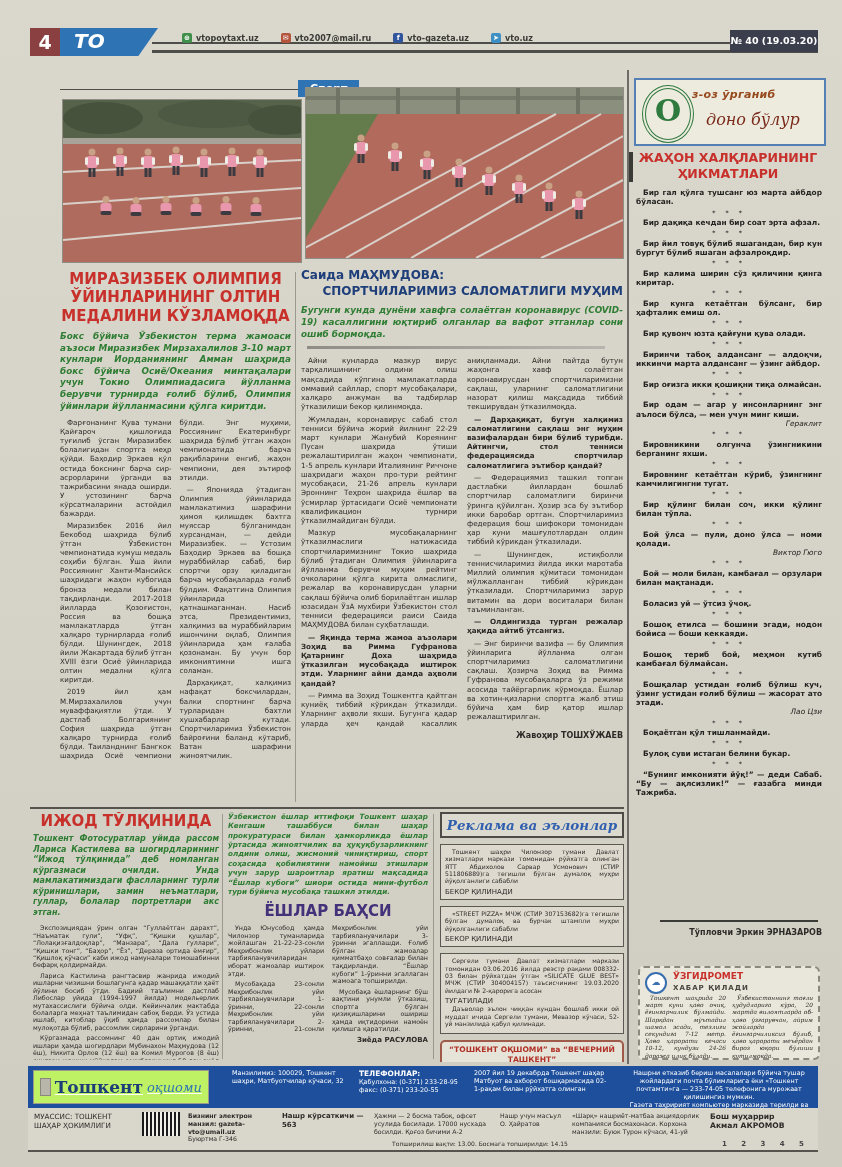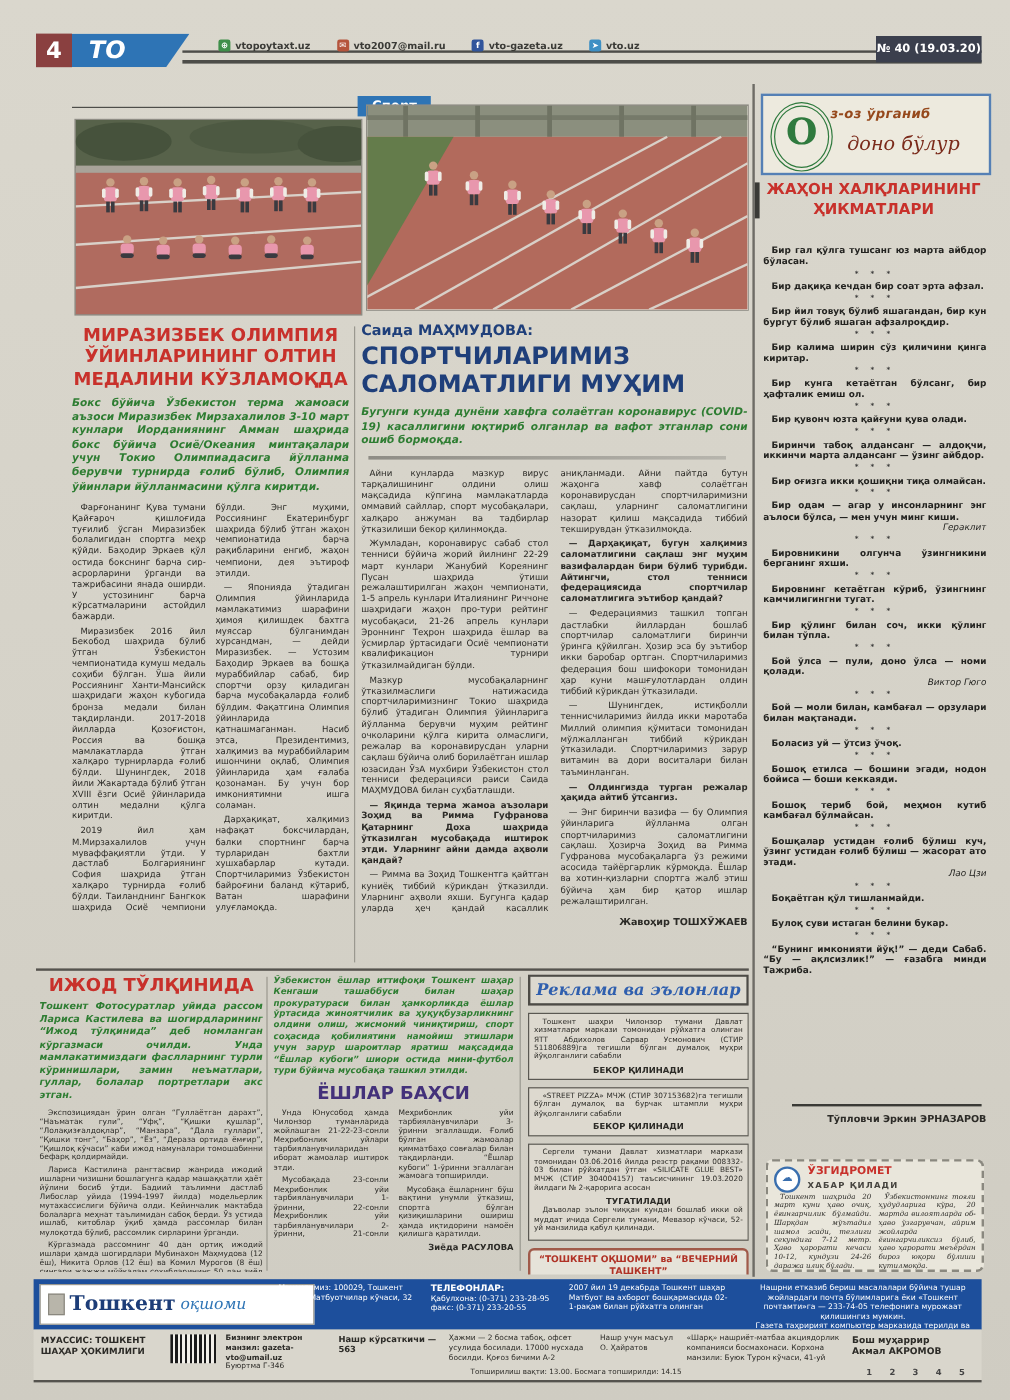--- a/index.html
+++ b/index.html
@@ -43,21 +43,21 @@
 
   
   .a1{left:60px;top:270px;width:231px;height:536px;overflow:hidden;}
   .a1 h1{margin:0 0 6px;font-size:15px;line-height:1.22;color:#c8312b;text-align:center;font-weight:bold;}
   .lead{font-size:8.8px;font-weight:bold;font-style:italic;color:#2e7d32;line-height:1.32;text-align:justify;margin-bottom:6px;}
   .body2col{column-count:2;column-gap:8px;font-size:7.1px;line-height:1.28;text-align:justify;}
 
   
   .a2{left:301px;top:268px;width:322px;height:538px;overflow:hidden;}
   .a2 .byline{font-size:12px;font-weight:bold;color:#1f3f7a;margin-bottom:2px;}
-  .a2 h1{margin:0 0 7px;font-size:20px;line-height:1.2;color:#1f3f7a;text-align:left;font-weight:bold;}
+  .a2 h1{margin:0 0 7px;font-size:12px;line-height:1.2;color:#1f3f7a;text-align:right;font-weight:bold;}
   .graybar{height:3px;background:linear-gradient(90deg,#8e8c85,#b7b5ad);margin:5px 18px 7px 6px;}
   .a2 .body2col{font-size:7.2px;column-gap:10px;}
   .signoff{font-size:8px;font-weight:bold;text-align:right;margin-top:3px;}
 
   
   .ijod{left:33px;top:812px;width:186px;height:248px;overflow:hidden;}
   .ijod h2{margin:0 0 4px;font-size:15px;color:#c8312b;text-align:center;font-weight:bold;}
   .ijod .lead{font-size:8px;}
   .smallbody{font-size:6.3px;line-height:1.18;text-align:justify;}
   .sign-sm{font-size:7px;font-weight:bold;text-align:right;margin-top:2px;}
@@ -65,54 +65,54 @@
   .yosh{left:228px;top:812px;width:200px;height:250px;overflow:hidden;}
   .yosh .lead{font-size:7.2px;line-height:1.3;}
   .yosh h2{margin:4px 0 4px;font-size:15px;color:#43317a;text-align:center;font-weight:bold;}
   .yosh .body2col{column-count:2;column-gap:8px;font-size:6.3px;line-height:1.2;}
 
   .ads{left:440px;top:812px;width:184px;height:250px;overflow:hidden;}
   .adhdr{border:2px solid #4d4b46;background:#dcd9cf;text-align:center;padding:3px 2px;
          font-family:"DejaVu Serif",serif;font-style:italic;font-weight:bold;font-size:13.5px;color:#2f5fae;}
   .adbox{border:1.5px solid #5a5852;background:#ddd9cf;margin-top:6px;padding:3px 4px;
          font-size:6.1px;line-height:1.2;text-align:justify;}
-  .adaction{text-align:center;font-weight:bold;font-size:7px;text-indent:0;margin:1px 0 0;}
+  .adaction{text-align:left;font-weight:normal;font-size:7px;text-indent:0;margin:1px 0 0;}
   .contactbox{border:2px solid #a05a4a;border-radius:5px;background:#e6e3d9;margin-top:6px;padding:3px 4px;}
   .contactbox .t{font-size:7.6px;font-weight:bold;color:#b03226;text-align:center;text-indent:0;margin-bottom:2px;}
   .contactbox p{font-size:6px;text-align:center;text-indent:0;line-height:1.25;margin:0 0 1px;}
 
   
   .wlogo{left:634px;top:78px;width:188px;height:64px;border:2px solid #5580b5;background:#edeade;}
   .wbigO{position:absolute;left:6px;top:5px;width:44px;height:50px;border:4px double #2f7a3e;border-radius:50%;
          color:#2f7a3e;font-family:"DejaVu Serif",serif;font-size:30px;font-weight:bold;text-align:center;line-height:44px;}
   .wline1{position:absolute;left:56px;top:8px;font-size:11px;font-weight:bold;font-style:italic;color:#96491c;letter-spacing:.3px;}
   .wline2{position:absolute;left:70px;top:30px;font-family:"DejaVu Serif",serif;font-style:italic;font-size:16px;color:#7a2a1a;}
   .whead{left:634px;top:150px;width:188px;}
   .wheadbar{position:absolute;left:-5px;top:2px;width:4px;height:30px;background:#3a3a36;}
   .whead h2{margin:0;font-size:12.5px;line-height:1.25;color:#c8312b;text-align:center;font-weight:bold;}
-  .wlist{left:636px;top:204px;width:186px;height:722px;overflow:hidden;font-size:7.4px;font-weight:bold;
+  .wlist{left:636px;top:188px;width:186px;height:722px;overflow:hidden;font-size:7.4px;font-weight:bold;
          line-height:1.25;text-align:justify;color:#232320;}
   .wlist p{margin:0 0 1px;}
   .compiler-rule{left:660px;top:920px;width:158px;height:2px;background:#3a3a36;}
   .compiler{left:636px;top:928px;width:186px;font-size:8px;font-weight:bold;text-align:right;}
 
   
   .weather{left:638px;top:966px;width:182px;height:94px;border:2px dashed #8a887f;border-radius:6px;
            background:#e9e6db;padding:3px 5px;box-sizing:border-box;overflow:hidden;}
   .wx-logo{position:absolute;left:5px;top:4px;width:18px;height:18px;border-radius:50%;border:2px solid #3a6fae;
            color:#3a6fae;font-size:9px;text-align:center;line-height:17px;background:#fff;}
   .wx-title{margin-left:28px;font-size:9px;font-weight:bold;color:#c8312b;text-indent:0;}
   .wx-sub{margin-left:28px;font-size:7px;font-weight:bold;color:#46443f;letter-spacing:1px;text-indent:0;}
   .wx-body{margin-top:3px;column-count:2;column-gap:6px;font-family:"DejaVu Serif",serif;font-style:italic;
            font-size:5.9px;line-height:1.22;text-align:justify;}
   .wx-body p{text-indent:5px;margin:0 0 2px;}
 
   
   .fblue{left:28px;top:1066px;width:790px;height:42px;background:#1d4f9c;color:#fff;}
-  .flogo{position:absolute;left:5px;top:4px;width:229px;height:34px;background:#ffffff;border:1px solid #9a988f;
+  .flogo{position:absolute;left:5px;top:4px;width:176px;height:34px;background:#bef264;border:1px solid #9a988f;
          display:flex;align-items:center;gap:4px;padding:0 6px;box-sizing:border-box;text-decoration:underline;}
   .flogo .w1{font-family:"DejaVu Serif",serif;font-weight:bold;font-size:17px;color:#1d3d78;}
   .flogo .w2{font-family:"DejaVu Serif",serif;font-style:italic;font-size:13px;color:#2e74b5;}
   .crest{width:12px;height:16px;background:#b8b5aa;border:1px solid #8a887f;}
   .fcells{position:absolute;left:204px;top:3px;right:4px;display:flex;gap:15px;}
   .fcell{font-size:6.4px;line-height:1.25;}
   .fcell .bb{font-weight:bold;font-size:7.4px;}
   .flight{left:28px;top:1108px;width:790px;height:44px;background:#d9d6cc;border-bottom:2px solid #55534e;
           display:flex;gap:8px;padding:4px 6px 0;box-sizing:border-box;font-size:6.2px;line-height:1.25;}
   .flight .cell{flex:0 0 auto;}
@@ -225,21 +225,21 @@
   </svg>
 
   <div class="abs a1">
     <h1>МИРАЗИЗБЕК ОЛИМПИЯ ЎЙИНЛАРИНИНГ ОЛТИН МЕДАЛИНИ КЎЗЛАМОҚДА</h1>
     <div class="lead">Бокс бўйича Ўзбекистон терма жамоаси аъзоси Миразизбек Мирзахалилов 3-10 март кунлари Иорданиянинг Амман шаҳрида бокс бўйича Осиё/Океания минтақалари учун Токио Олимпиадасига йўлланма берувчи турнирда ғолиб бўлиб, Олимпия ўйинлари йўлланмасини қўлга киритди.</div>
     <div class="body2col">
         <p>Фарғонанинг Қува тумани Қайғароч қишлоғида туғилиб ўсган Миразизбек болалигидан спортга меҳр қўйди. Баҳодир Эркаев қўл остида бокснинг барча сир-асрорларини ўрганди ва тажрибасини янада оширди. У устозининг барча кўрсатмаларини астойдил бажарди.</p>
         <p>Миразизбек 2016 йил Бекобод шаҳрида бўлиб ўтган Ўзбекистон чемпионатида кумуш медаль соҳиби бўлган. Ўша йили Россиянинг Ханти-Мансийск шаҳридаги жаҳон кубогида бронза медали билан тақдирланди. 2017-2018 йилларда Қозоғистон, Россия ва бошқа мамлакатларда ўтган халқаро турнирларда ғолиб бўлди. Шунингдек, 2018 йили Жакартада бўлиб ўтган XVIII ёзги Осиё ўйинларида олтин медални қўлга киритди.</p>
         <p>2019 йил ҳам М.Мирзахалилов учун муваффақиятли ўтди. У дастлаб Болгариянинг София шаҳрида ўтган халқаро турнирда ғолиб бўлди. Таиланднинг Бангкок шаҳрида Осиё чемпиони бўлди. Энг муҳими, Россиянинг Екатеринбург шаҳрида бўлиб ўтган жаҳон чемпионатида барча рақибларини енгиб, жаҳон чемпиони, дея эътироф этилди.</p>
         <p>— Японияда ўтадиган Олимпия ўйинларида мамлакатимиз шарафини ҳимоя қилишдек бахтга муяссар бўлганимдан хурсандман, — дейди Миразизбек. — Устозим Баҳодир Эркаев ва бошқа мураббийлар сабаб, бир спортчи орзу қиладиган барча мусобақаларда ғолиб бўлдим. Фақатгина Олимпия ўйинларида қатнашмаганман. Насиб этса, Президентимиз, халқимиз ва мураббийларим ишончини оқлаб, Олимпия ўйинларида ҳам ғалаба қозонаман. Бу учун бор имкониятимни ишга соламан.</p>
-        <p>Дарҳақиқат, халқимиз нафақат боксчилардан, балки спортнинг барча турларидан бахтли хушхабарлар кутади. Спортчиларимиз Ўзбекистон байроғини баланд кўтариб, Ватан шарафини улуғламоқда.</p>
+        <p>Дарҳақиқат, халқимиз нафақат боксчилардан, балки спортнинг барча турларидан бахтли хушхабарлар кутади. Спортчиларимиз Ўзбекистон байроғини баланд кўтариб, Ватан шарафини жиноятчилик.</p>
       </div>
   </div>
 
   <div class="abs a2">
     <div class="byline">Саида МАҲМУДОВА:</div>
     <h1>СПОРТЧИЛАРИМИЗ САЛОМАТЛИГИ МУҲИМ</h1>
     <div class="lead">Бугунги кунда дунёни хавфга солаётган коронавирус (COVID-19) касаллигини юқтириб олганлар ва вафот этганлар сони ошиб бормоқда.</div>
     <div class="graybar"></div>
     <div class="body2col">
         <p>Айни кунларда мазкур вирус тарқалишининг олдини олиш мақсадида кўпгина мамлакатларда оммавий сайллар, спорт мусобақалари, халқаро анжуман ва тадбирлар ўтказилиши бекор қилинмоқда.</p>
@@ -379,21 +379,21 @@
       </div>
       <div class="fcell" style="width:135px">2007 йил 19 декабрда Тошкент шаҳар Матбуот ва ахборот бошқармасида 02-1-рақам билан рўйхатга олинган</div>
       <div class="fcell" style="flex:1;text-align:center">
         <span>Нашрни етказиб бериш масалалари бўйича тушар жойлардаги почта бўлимларига ёки «Тошкент почтамти»га — 233-74-05 телефонига мурожаат қилишингиз мумкин.</span><br>
         <span>Газета таҳририят компьютер марказида терилди ва саҳифаланди.</span>
       </div>
     </div>
   </div>
 
   <div class="abs flight">
-    <div class="cell" style="width:100px;font-weight:bold;font-size:7.2px">МУАССИС: ТОШКЕНТ ШАҲАР ҲОКИМЛИГИ</div>
+    <div class="cell" style="width:100px;font-weight:normal;font-size:7.2px">МУАССИС: ТОШКЕНТ ШАҲАР ҲОКИМЛИГИ</div>
     <div class="cell">
       <div class="barcode"></div>
     </div>
     <div class="cell" style="width:86px">
       <span style="font-weight:bold">Бизнинг электрон манзил: gazeta-vto@umail.uz</span><br>
       <span>Буюртма Г-346</span>
     </div>
     <div class="cell" style="width:84px;font-weight:bold;font-size:7px">Нашр кўрсаткичи — 563</div>
     <div class="cell" style="width:118px">Ҳажми — 2 босма табоқ, офсет усулида босилади. 17000 нусхада босилди. Қоғоз бичими А-2</div>
     <div class="cell" style="width:64px">Нашр учун масъул О. Ҳайратов</div>

